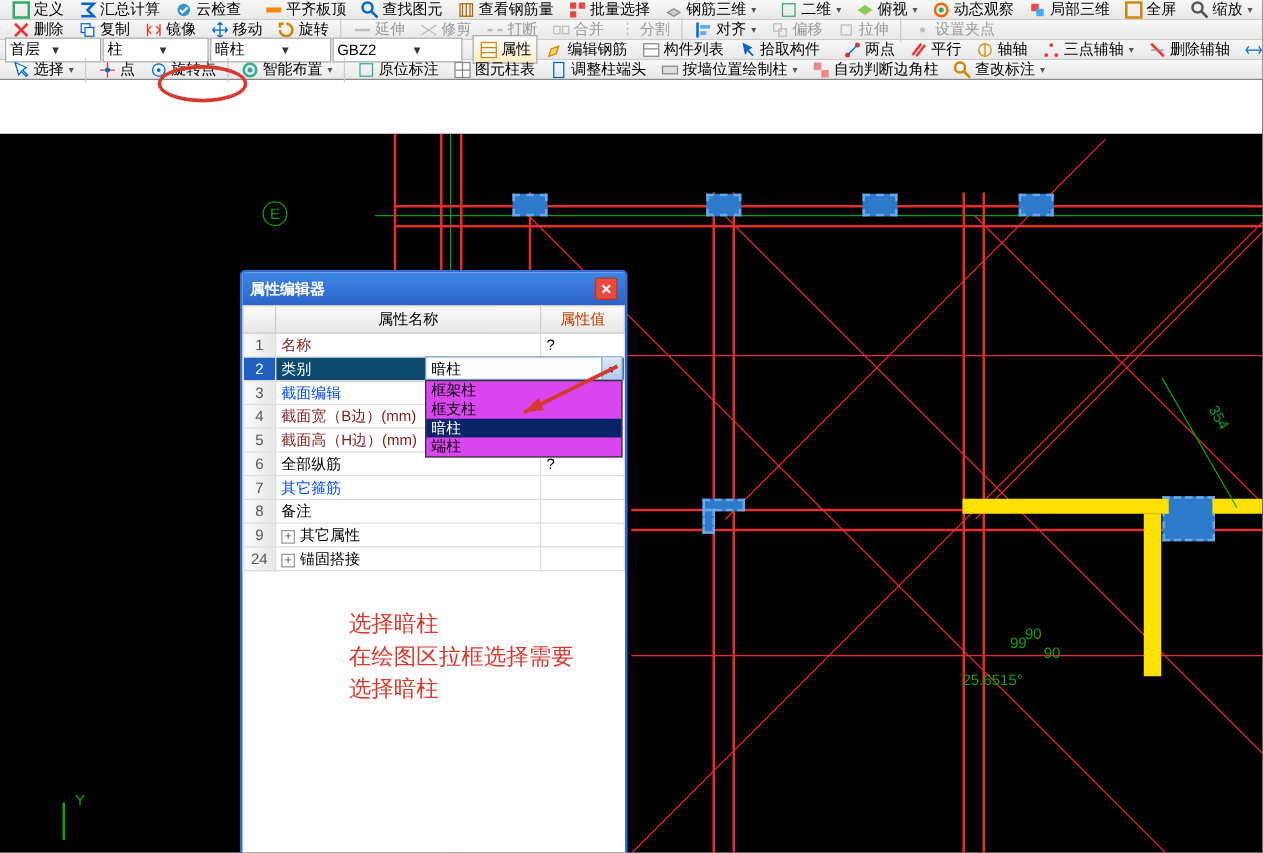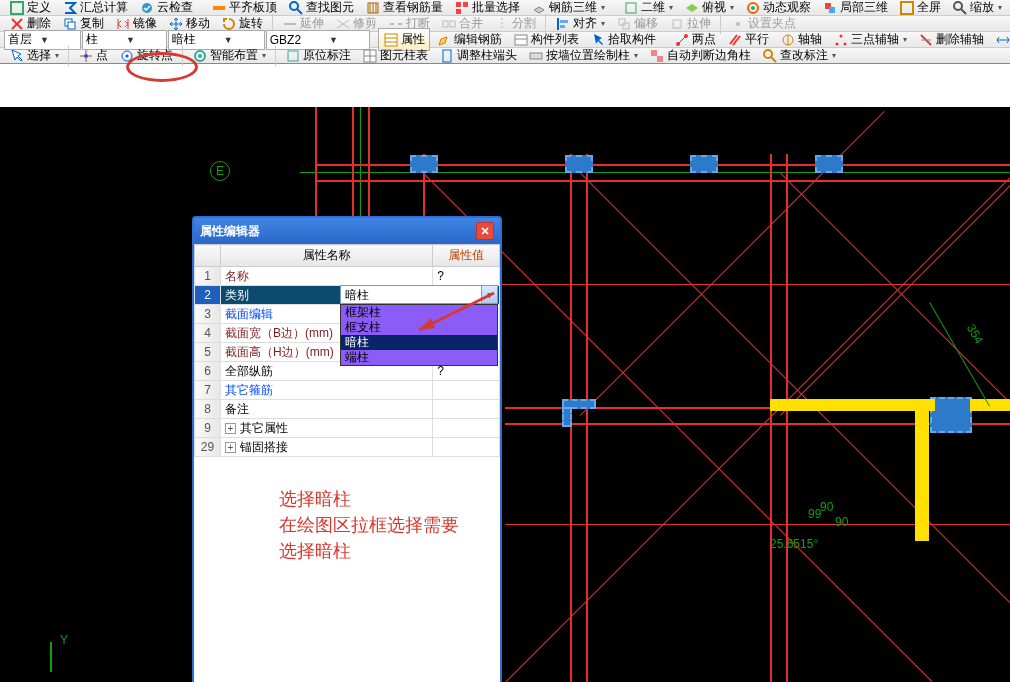--- a/index.html
+++ b/index.html
@@ -32,21 +32,21 @@
 .grid td { border:1px solid #ddd; height:19px; padding: 0 4px; }
 .grid td.rownum { background: linear-gradient(to right,#fafafa,#e6e6e6); text-align:center; width:26px; color:#555; }
 .grid tr.sel td { background:#0c4a6e; color:#fff; }
 .grid tr.sel td.rownum { background:#1e5fbf; color:#fff; }
 .grid td.blue-text { color:#004aff; }
 .grid td.gray-text { color:#7f1d1d; }
 .expander { display:inline-block; width:11px; height:11px; border:1px solid #999; text-align:center; line-height:9px; font-size:10px; margin-right:4px; background:#fff; color:#555;}
 .combo-cell { position:absolute; background:#fff; border:1px solid #7a9ac9; }
 .combo-cell .val { padding:1px 4px; }
 .combo-cell .btn { position:absolute; right:0; top:0; bottom:0; width:16px; background:linear-gradient(#ddeafc,#b0c9ee); border-left:1px solid #7a9ac9; display:flex; align-items:center; justify-content:center; font-size:9px; cursor:pointer;}
-.drop-list { position:absolute; background:#8b5cf6; border:1px solid #333; }
+.drop-list { position:absolute; background:#d946ef; border:1px solid #333; }
 .drop-list div { padding: 0 4px; height:15px; line-height:15px; cursor:pointer; }
 .drop-list div.hover { background:#0a246a; color:#fff; }
 .note { color:#d63a2f; font-size:18px; position:absolute; line-height:26px; }
 .diag { position:absolute; background:#e62e2e; transform-origin: top left; height:1px; }
 .diag.gr { background:#0fa00f; }
 .green-txt { position:absolute; color:#0fa00f; font-size:12px; }
 </style>
 </head>
 <body>
 
@@ -626,21 +626,21 @@
           <td class="rownum">8</td>
           <td>备注</td>
           <td></td>
         </tr>
         <tr>
           <td class="rownum">9</td>
           <td><span class="expander">+</span>其它属性</td>
           <td></td>
         </tr>
         <tr>
-          <td class="rownum">29</td>
+          <td class="rownum">24</td>
           <td><span class="expander">+</span>锚固搭接</td>
           <td></td>
         </tr>
       </tbody>
   </table>
 
   <div class="combo-cell" style="top:67px; left:146px; width:158px; height:19px;">
     <div class="val">暗柱</div>
     <div class="btn">▾</div>
   </div>

